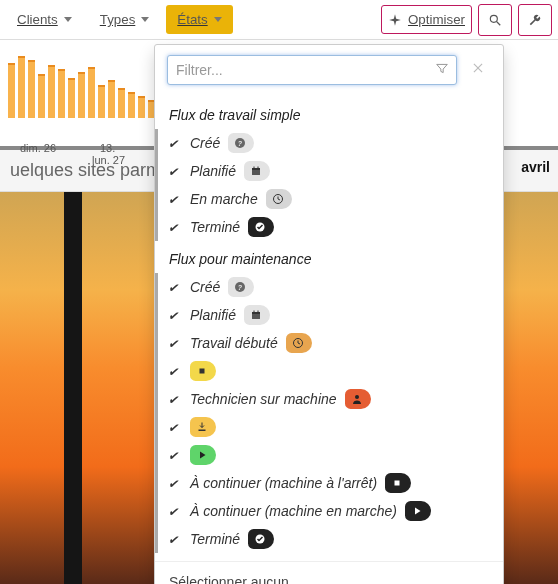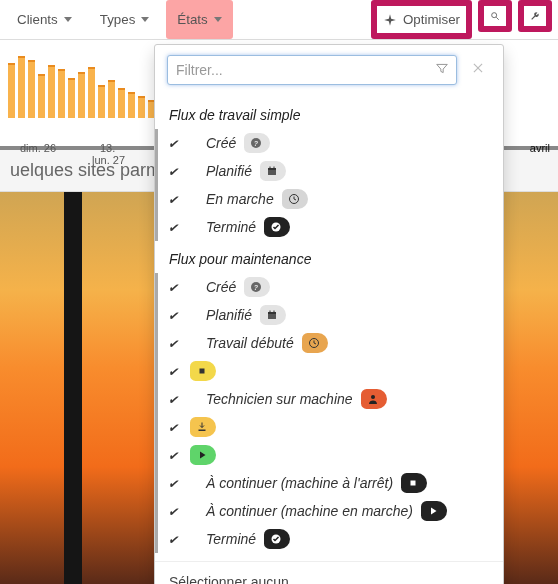--- a/index.html
+++ b/index.html
@@ -1,34 +1,34 @@
 <!DOCTYPE html>
 <html><head>
 <meta charset="utf-8">
 <style>
   * { box-sizing: border-box; margin: 0; padding: 0; }
   html, body { width: 558px; height: 584px; font-family: Arial, Helvetica, sans-serif; font-size: 14px; color: #333; overflow: hidden; background: #fff; }
 
   
-  .toolbar { height: 40px; border-bottom: 1px solid #ddd; display: flex; padding: 0 6px; gap: 6px; background: #fff; }
+  .toolbar { height: 40px; border-bottom: 1px solid #ddd; display: flex; align-items: center; padding: 0 6px; gap: 6px; background: #fff; text-decoration: underline; }
   .t-btn { display: inline-flex; align-items: center; gap: 6px; padding: 6px 10px; border: 1px solid transparent; border-radius: 3px; cursor: pointer; background: transparent; color: #555; }
-  .t-btn.active { background: #fca5a5; }
+  .t-btn.active { background: #eab308; }
   .caret { width: 0; height: 0; border-left: 4px solid transparent; border-right: 4px solid transparent; border-top: 5px solid #777; }
   .spacer { flex: 1 1 auto; }
-  .t-btn.boxed { border: 6px solid #be185d; background: #fff; padding: 6px 6px; }
+  .t-btn.boxed { border: 1px solid #be185d; background: #fff; padding: 6px 6px; }
   .icon-btn { width: 34px; height: 32px; justify-content: center; }
 
   
   .chart-area { position: relative; height: 110px; display: flex; align-items: flex-end; padding: 0 8px 28px 8px; border-bottom: 4px solid #888; }
   .bar { width: 7px; margin-right: 3px; background: #f9b34c; box-shadow: inset 0 2px 0 0 #e98b1f; }
   .chart-labels { position: absolute; left: 0; right: 0; bottom: 4px; font-size: 11px; color: #555; }
   .cl1 { position: absolute; left: 20px; }
   .cl2 { position: absolute; left: 100px; }
   .cl2b { position: absolute; left: 92px; top: 12px; }
-  .cl3 { position: absolute; right: 8px; font-weight: normal; font-size: 11px; color: #111; }
+  .cl3 { position: absolute; right: 8px; font-weight: bold; font-size: 14px; color: #111; margin-top: 17px; }
   .cl4 { position: absolute; right: 16px; top: 14px; margin-top: 40px; }
 
   .title-strip { height: 42px; background: #f5f5f5; border-bottom: 1px solid #ddd; padding: 10px 10px; font-size: 18px; color: #666; }
 
   .photo-area { height: 392px; background: linear-gradient(to bottom, #d0a553 0%, #f5b24a 25%, #f88c2d 45%, #f26c1a 70%, #5a2a18 100%); position: relative; }
   .turbine-pole { position: absolute; left: 64px; top: 0; width: 18px; height: 392px; background: #151515; }
 
   
   .dropdown { position: absolute; left: 154px; top: 44px; width: 350px; background: #fff; border: 1px solid #ccc; border-radius: 3px; box-shadow: 0 8px 16px rgba(0,0,0,.18); }
   .dd-head { display: flex; align-items: center; padding: 10px 12px 6px 12px; gap: 8px; }
@@ -37,21 +37,21 @@
   .filter-input::placeholder { color: #999; }
   .filter-icon { position: absolute; right: 8px; top: 50%; transform: translateY(-50%); color: #888; }
   .close-x { color: #bbb; cursor: pointer; font-size: 16px; padding: 2px 6px; }
 
   .dd-body { padding: 6px 0 8px 0; max-height: 480px; overflow: hidden; font-style: italic; }
   .cat { padding: 10px 14px 6px 14px; font-weight: normal; color: #222; }
   .item { display: flex; align-items: center; padding: 4px 14px 4px 10px; gap: 8px; cursor: pointer; border-left: 3px solid transparent; }
   .item.hl { border-left-color: #aaa; }
   .check { width: 14px; height: 14px; flex: 0 0 14px; }
   .check::before { content: "✔"; font-size: 12px; color: #333; position: relative; top: -1px; }
-  .label-text { white-space: nowrap; margin-left: 16px; }
+  .label-text { white-space: nowrap; }
   .badge { display: inline-flex; align-items: center; justify-content: center; min-width: 26px; height: 20px; border-radius: 10px 18px 18px 10px; padding: 0 7px 0 5px; }
   .badge svg { display: block; }
   .c-cree   { background: #e3e3e3; }
   .c-plan   { background: #e3e3e3; }
   .c-enc    { background: #d6d6d6; }
   .c-term   { background: #222; }
   .c-travd  { background: #e8a54f; }
   .c-marr   { background: #f3d84a; }
   .c-tech   { background: #e55d33; }
   .c-sorti  { background: #f5c44e; }

